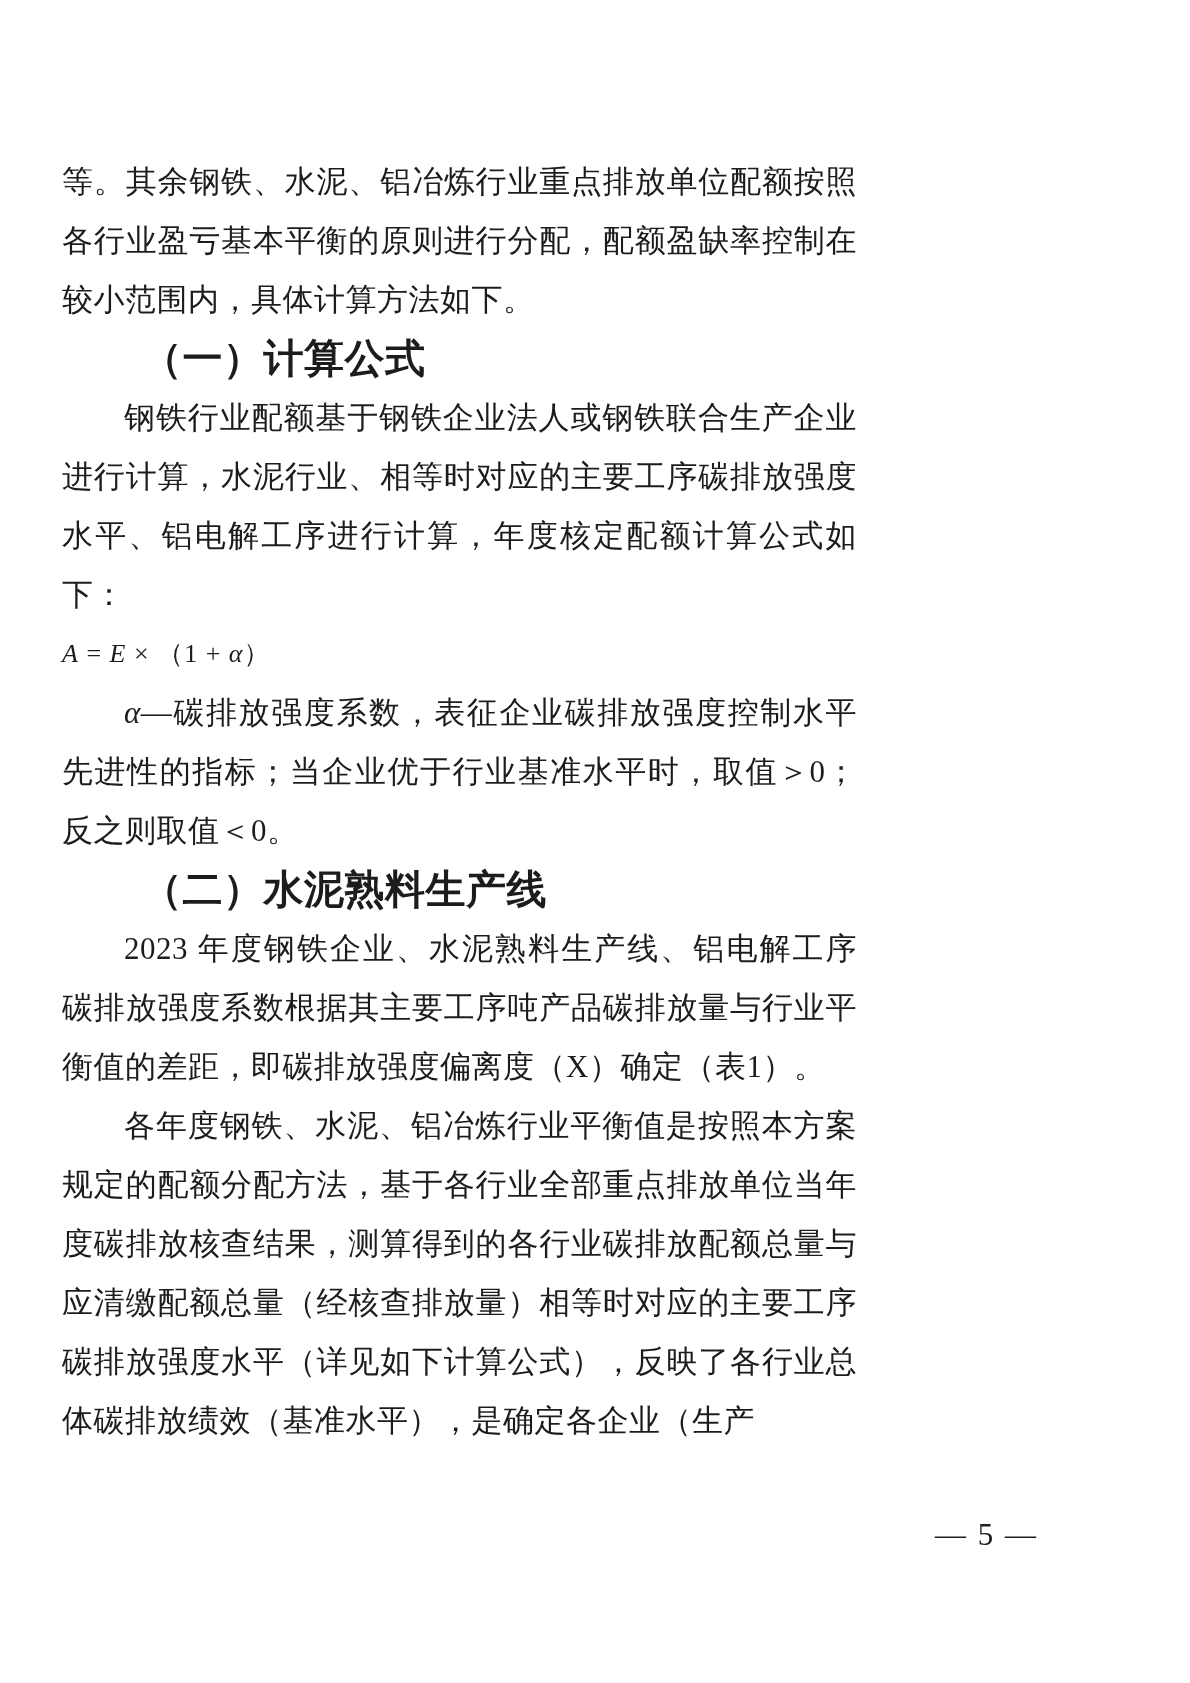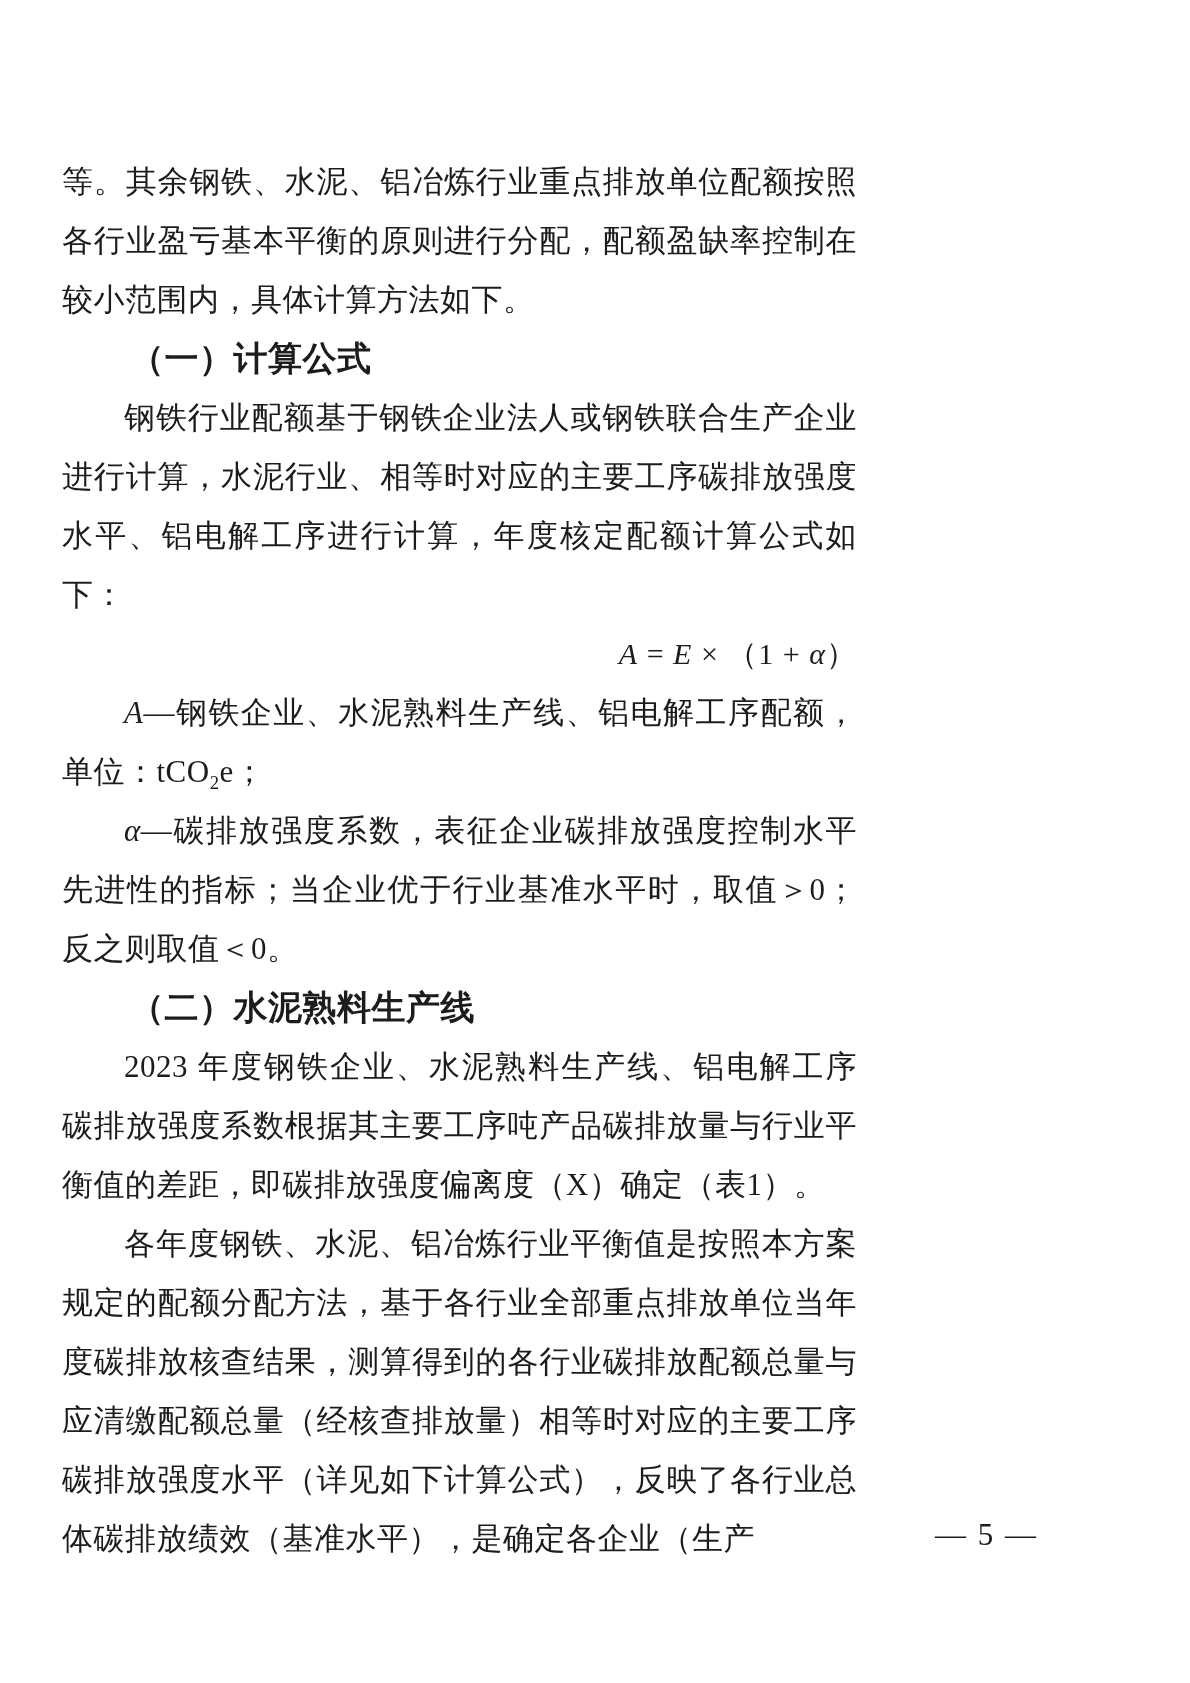--- a/index.html
+++ b/index.html
@@ -36,32 +36,32 @@
   }
   .para {
     margin: 0;
     text-indent: 2em;
   }
   .para.no-indent {
     text-indent: 0;
   }
   .heading {
     margin: 0;
-    font-size: 34px;
+    font-size: 40px;
     line-height: 59px;
     font-weight: bold;
     text-indent: 2em;
     text-align: left;
   }
   .formula {
     margin: 0;
     line-height: 59px;
-    text-align: right;
+    text-align: left;
     text-indent: 0;
-    font-size: 30px;
+    font-size: 26px;
     letter-spacing: 1px;
   }
   .var {
     font-style: italic;
     font-family: "Liberation Serif", "DejaVu Serif", serif;
   }
   sub {
     font-size: 0.6em;
     line-height: 0;
   }
@@ -83,21 +83,20 @@
 
     <p class="para no-indent">等。其余钢铁、水泥、铝冶炼行业重点排放单位配额按照各行业盈亏基本平衡的原则进行分配，配额盈缺率控制在较小范围内，具体计算方法如下。</p>
 
     <h2 class="heading">（一）计算公式</h2>
 
     <p class="para">钢铁行业配额基于钢铁企业法人或钢铁联合生产企业进行计算，水泥行业、相等时对应的主要工序碳排放强度水平、铝电解工序进行计算，年度核定配额计算公式如下：</p>
 
     <div class="formula"><span class="var">A</span><span> = </span><span class="var">E</span><span> × </span><span>（1 + </span><span class="var">α</span><span>）</span></div>
 
 
-    <p class="para"><span class="var">A</span><span>—钢铁企业、水泥熟料生产线、铝电解工序配额，单位：tCO</span><sub>2</sub><span>e；</span></p>
 
 
     <p class="para"><span class="var">α</span><span>—碳排放强度系数，表征企业碳排放强度控制水平先进性的指标；当企业优于行业基准水平时，取值＞0；反之则取值＜0。</span></p>
 
     <h2 class="heading">（二）水泥熟料生产线</h2>
 
     <p class="para">2023 年度钢铁企业、水泥熟料生产线、铝电解工序碳排放强度系数根据其主要工序吨产品碳排放量与行业平衡值的差距，即碳排放强度偏离度（X）确定（表1）。</p>
 
     <p class="para">各年度钢铁、水泥、铝冶炼行业平衡值是按照本方案规定的配额分配方法，基于各行业全部重点排放单位当年度碳排放核查结果，测算得到的各行业碳排放配额总量与应清缴配额总量（经核查排放量）相等时对应的主要工序碳排放强度水平（详见如下计算公式），反映了各行业总体碳排放绩效（基准水平），是确定各企业（生产</p>
 

